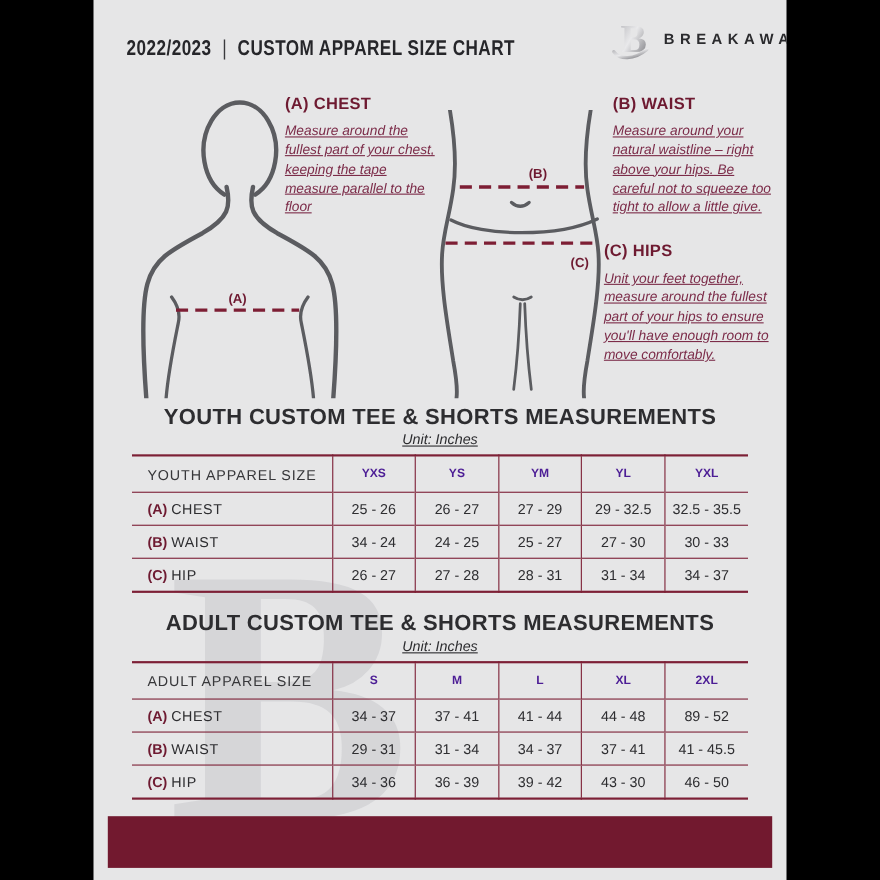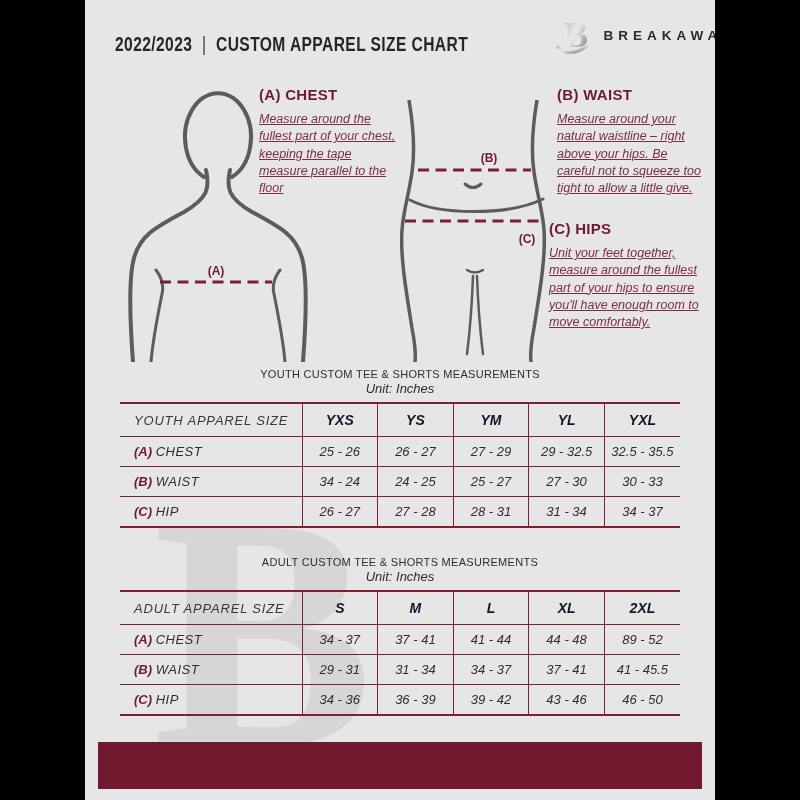--- a/index.html
+++ b/index.html
@@ -31,32 +31,32 @@
   .instr{position:absolute;z-index:1;}
   .instr .ihead{font-size:15px;font-weight:bold;color:#6e1a31;letter-spacing:.3px;}
   .instr .ibody{font-style:italic;font-size:12.5px;line-height:1.38;color:#7c2c49;margin-top:8px;text-decoration:underline;}
   #instr-a{left:174px;top:86px;width:140px;}
   #instr-b{left:472px;top:86px;width:148px;}
   #instr-c{left:464px;top:220px;width:152px;}
   
   .section{position:absolute;left:0;width:630px;text-align:center;z-index:1;}
   #youth-section{top:368px;}
   #adult-section{top:556px;}
-  .tbl-title{font-size:11px;font-weight:normal;color:#2d2d30;letter-spacing:.3px;}
-  .tbl-unit{font-size:13px;font-style:italic;color:#2c2c2f;margin-top:1px;}
+  .tbl-title{font-size:20px;font-weight:bold;color:#2d2d30;letter-spacing:.3px;}
+  .tbl-unit{font-size:13px;font-style:italic;color:#2c2c2f;margin-top:1px;text-decoration:underline;}
   table.size-table{
     width:560px;margin:6px auto 0;border-collapse:collapse;table-layout:fixed;
     border-top:2px solid #7d2036;border-bottom:2px solid #7d2036;
   }
   table.size-table col.c-lbl{width:182px;}
   .size-table th,.size-table td{
     border-left:1.5px solid #7d2036;padding:0;height:29px;
-    font-size:13px;color:#2e2e31;text-align:center;vertical-align:middle;font-style:italic;
-  }
-  .size-table thead th{height:32px;font-weight:bold;font-size:14px;color:#0f172a;}
+    font-size:13px;color:#2e2e31;text-align:center;vertical-align:middle;
+  }
+  .size-table thead th{height:32px;font-weight:bold;font-size:11px;color:#4c1d95;}
   .size-table .lbl{border-left:none;text-align:left;padding-left:14px;}
   .size-table thead .lbl{font-weight:normal;font-size:13px;letter-spacing:.8px;color:#37373a;}
   .size-table tbody tr{border-top:1.5px solid #7d2036;}
   .size-table .pfx{font-weight:bold;color:#6e1a31;}
   .size-table .row-label{letter-spacing:.5px;}
   
   .watermark{
     position:absolute;left:68px;top:468px;z-index:0;
     font-family:"Liberation Serif", serif;font-weight:bold;
     font-size:330px;line-height:1;color:rgba(172,172,180,.28);
@@ -226,21 +226,21 @@
           <td>31 - 34</td>
           <td>34 - 37</td>
           <td>37 - 41</td>
           <td>41 - 45.5</td>
         </tr>
         <tr>
           <td class="lbl"><span class="pfx">(C)</span> <span class="row-label">HIP</span></td>
           <td>34 - 36</td>
           <td>36 - 39</td>
           <td>39 - 42</td>
-          <td>43 - 46</td>
+          <td>43 - 30</td>
           <td>46 - 50</td>
         </tr>
       </tbody>
     </table>
   </div>
 
   <div class="footer-band"></div>
 
 </div>
 

